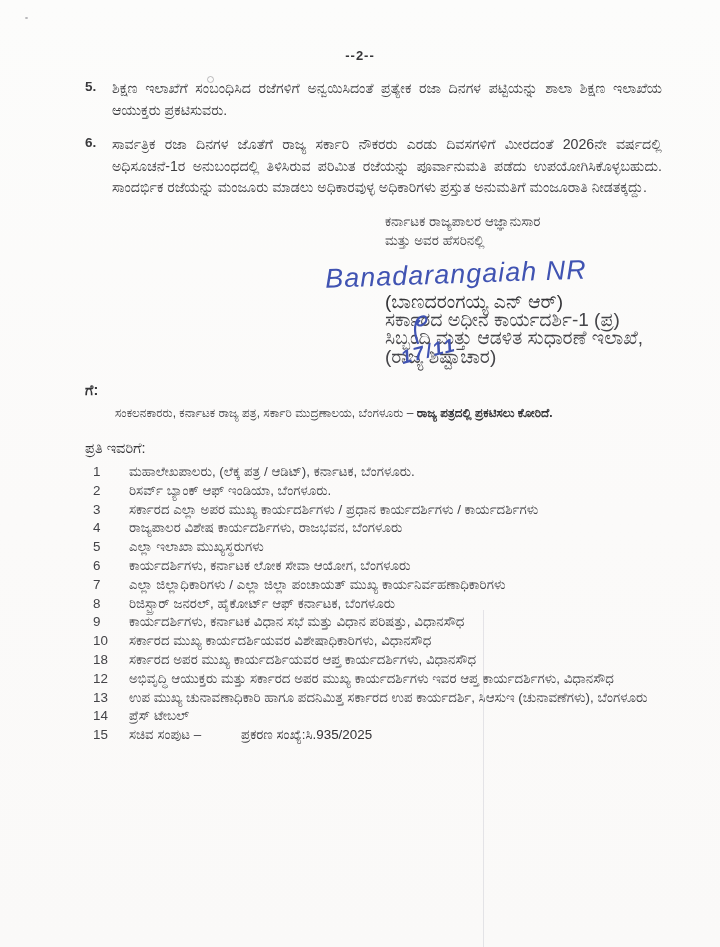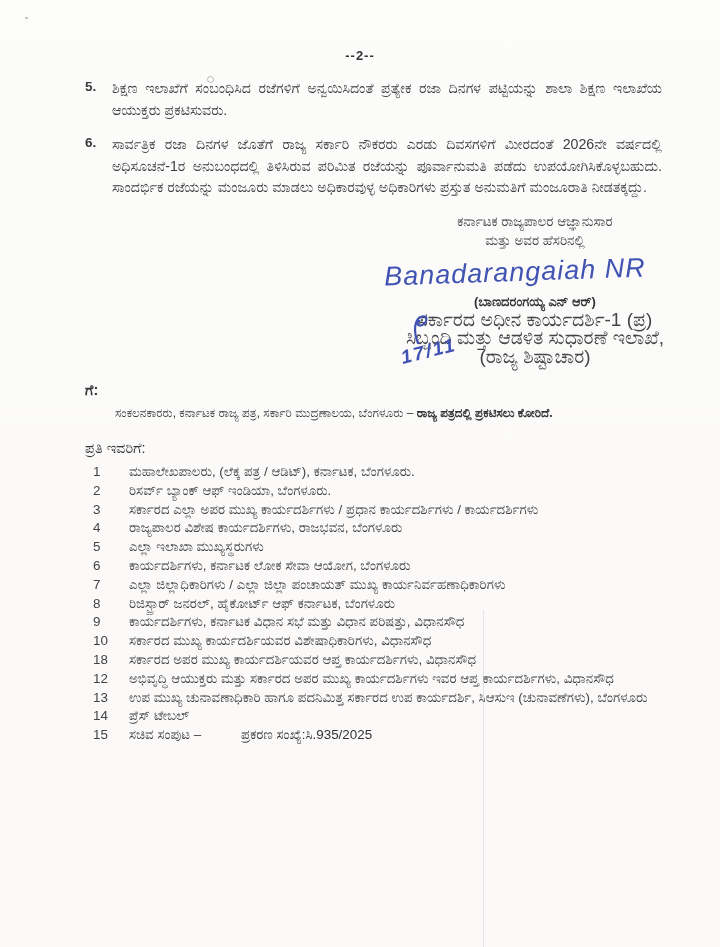--- a/index.html
+++ b/index.html
@@ -26,35 +26,34 @@
   .para{display:grid;grid-template-columns:27px 1fr;margin-bottom:13px;}
   .para .pnum{font-size:13.5px;font-weight:700;color:#39393c;padding-top:1px;}
   .para .ptext{
     font-size:14.2px;line-height:21.5px;font-weight:400;
     text-align:justify;color:#3c3c3f;
   }
   
   .sig{
     width:300px;
     margin:6px 35px 16px auto;
-    text-align:center;
   }
   .sig-line{font-size:13.5px;line-height:19px;color:#434347;}
   .sig-hand{
     font-size:27px;
     font-style:italic;
     font-weight:500;
     letter-spacing:1px;
     line-height:40px;
     transform:rotate(-2deg);
     white-space:nowrap;
     margin:2px 0 0 -60px;
     width:380px;
   }
-  .sig-name{font-size:13px;font-weight:700;line-height:19px;color:#343437;}
+  .sig-name{font-size:19px;font-weight:400;line-height:19px;color:#343437;}
   .sig-title{font-size:19px;line-height:18.5px;color:#454549;}
   
   .hand-date{
     position:absolute;left:398px;top:312px;
     width:70px;height:62px;
     transform:rotate(-4deg);
   }
   .hand-date svg{position:absolute;left:6px;top:0;}
   .hand-date .dtext{
     position:absolute;left:2px;top:28px;

